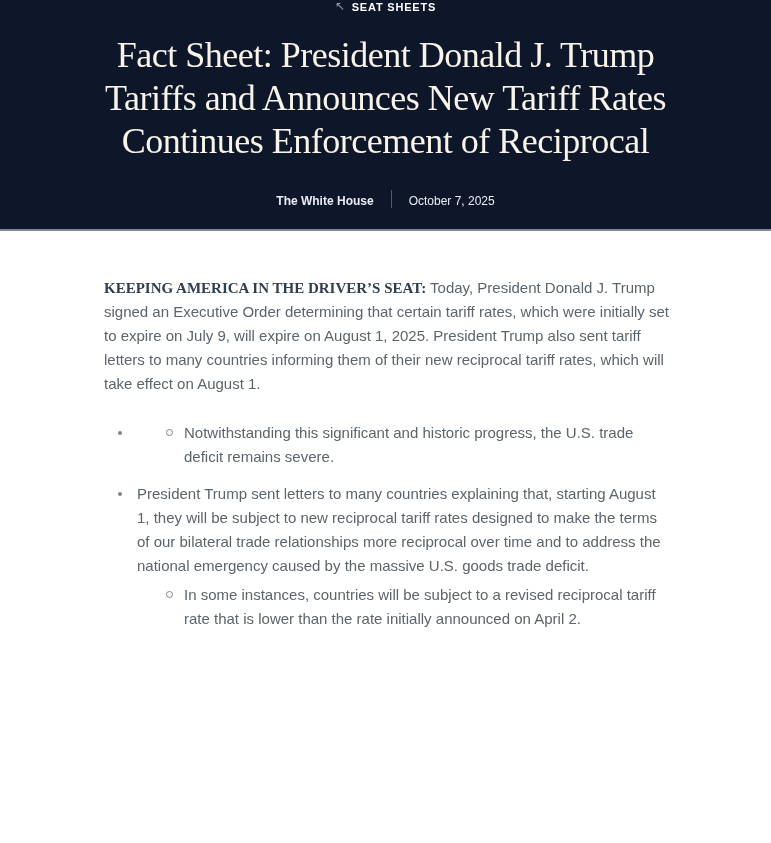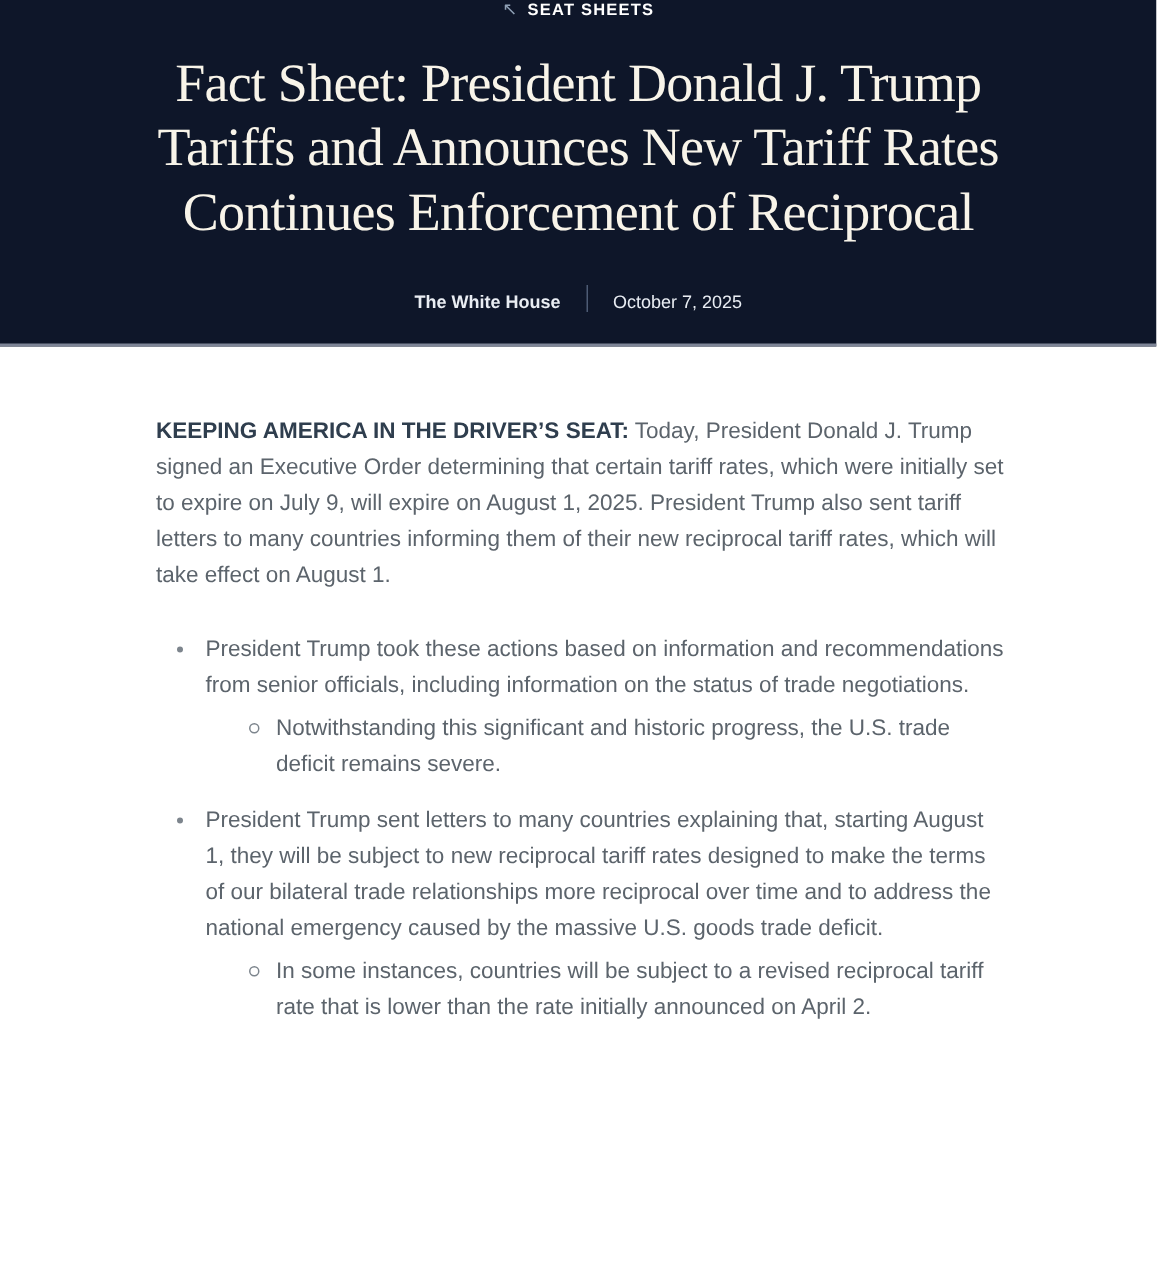--- a/index.html
+++ b/index.html
@@ -52,21 +52,21 @@
     color:var(--meta-color);font-size:12px;
   }
   .meta-row .source{font-weight:bold;}
   .meta-row .divider{width:1px;height:18px;background:var(--meta-divider);}
   .article{
     padding:45px 100px 0 104px;
     color:var(--body-text);
     font-size:15px;line-height:24px;
   }
   .lead{margin:0 0 25px 0;}
-  .lead b{color:var(--bold-text);}
+  .lead b{color:var(--bold-text);font-family:Liberation Serif, serif;}
   ul{list-style:none;margin:0;padding:0;}
   ul.l1 > li{position:relative;padding-left:33px;margin-bottom:13px;}
   ul.l1 > li::before{
     content:"";position:absolute;left:14px;top:10px;
     width:4px;height:4px;border-radius:50%;background:var(--marker-color);
   }
   ul.l2{margin-top:5px;}
   ul.l2 > li{position:relative;padding-left:47px;margin-bottom:5px;}
   ul.l2 > li::before{
     content:"";position:absolute;left:29px;top:8px;
@@ -94,21 +94,20 @@
   </div>
 </header>
 
 <main class="article">
   <p class="lead">
     <b>KEEPING AMERICA IN THE DRIVER’S SEAT:</b><span> Today, President Donald J. Trump signed an Executive Order determining that certain tariff rates, which were initially set to expire on July 9, will expire on August 1, 2025. President Trump also sent tariff letters to many countries informing them of their new reciprocal tariff rates, which will take effect on August 1.</span>
   </p>
 
   <ul class="l1">
     <li>
-      <span>President Trump took these actions based on information and recommendations from senior officials, including information on the status of trade negotiations.</span>
       <ul class="l2">
         <li>Notwithstanding this significant and historic progress, the U.S. trade deficit remains severe.</li>
       </ul>
     </li>
     <li>
       <span>President Trump sent letters to many countries explaining that, starting August 1, they will be subject to new reciprocal tariff rates designed to make the terms of our bilateral trade relationships more reciprocal over time and to address the national emergency caused by the massive U.S. goods trade deficit.</span>
       <ul class="l2">
         <li>In some instances, countries will be subject to a revised reciprocal tariff rate that is lower than the rate initially announced on April 2.</li>
 
       </ul>

